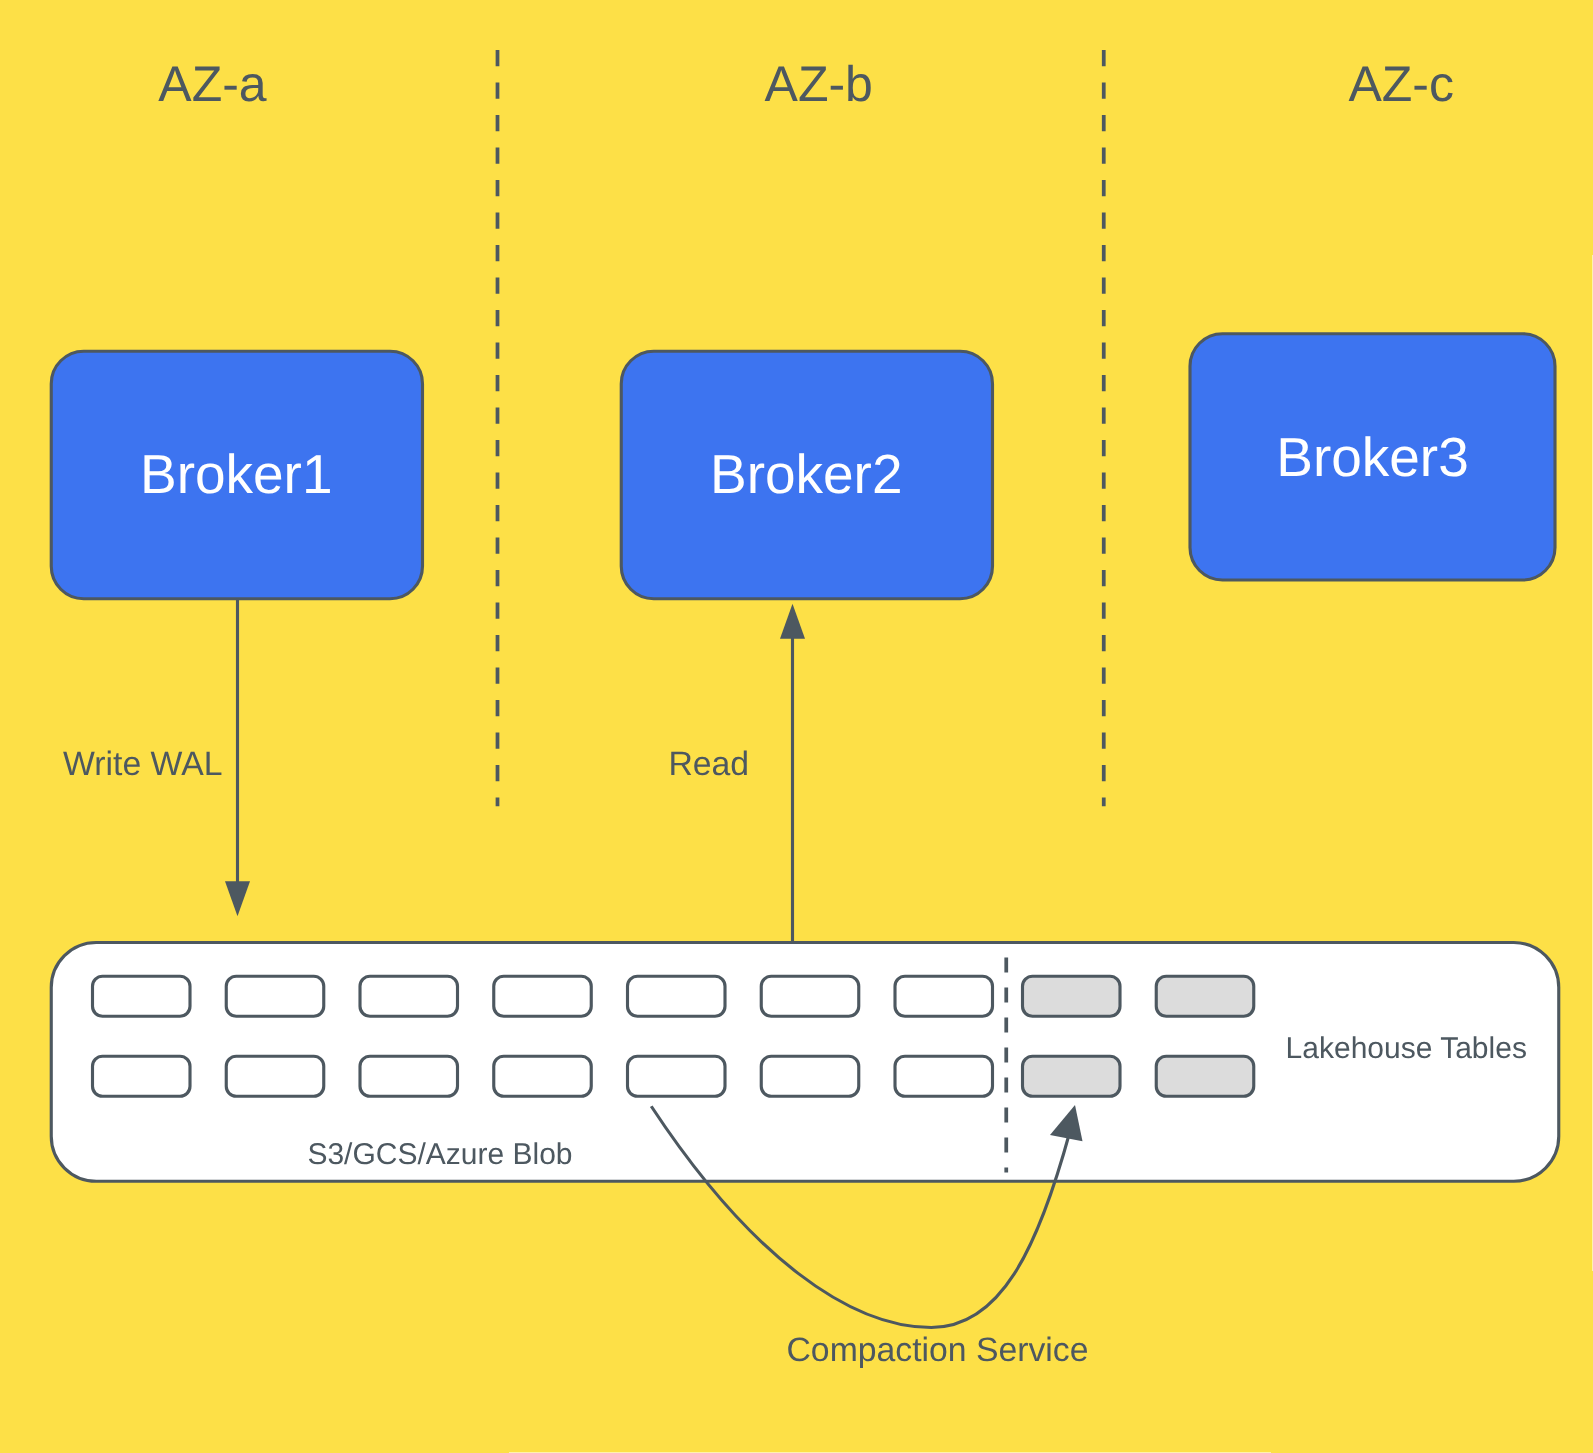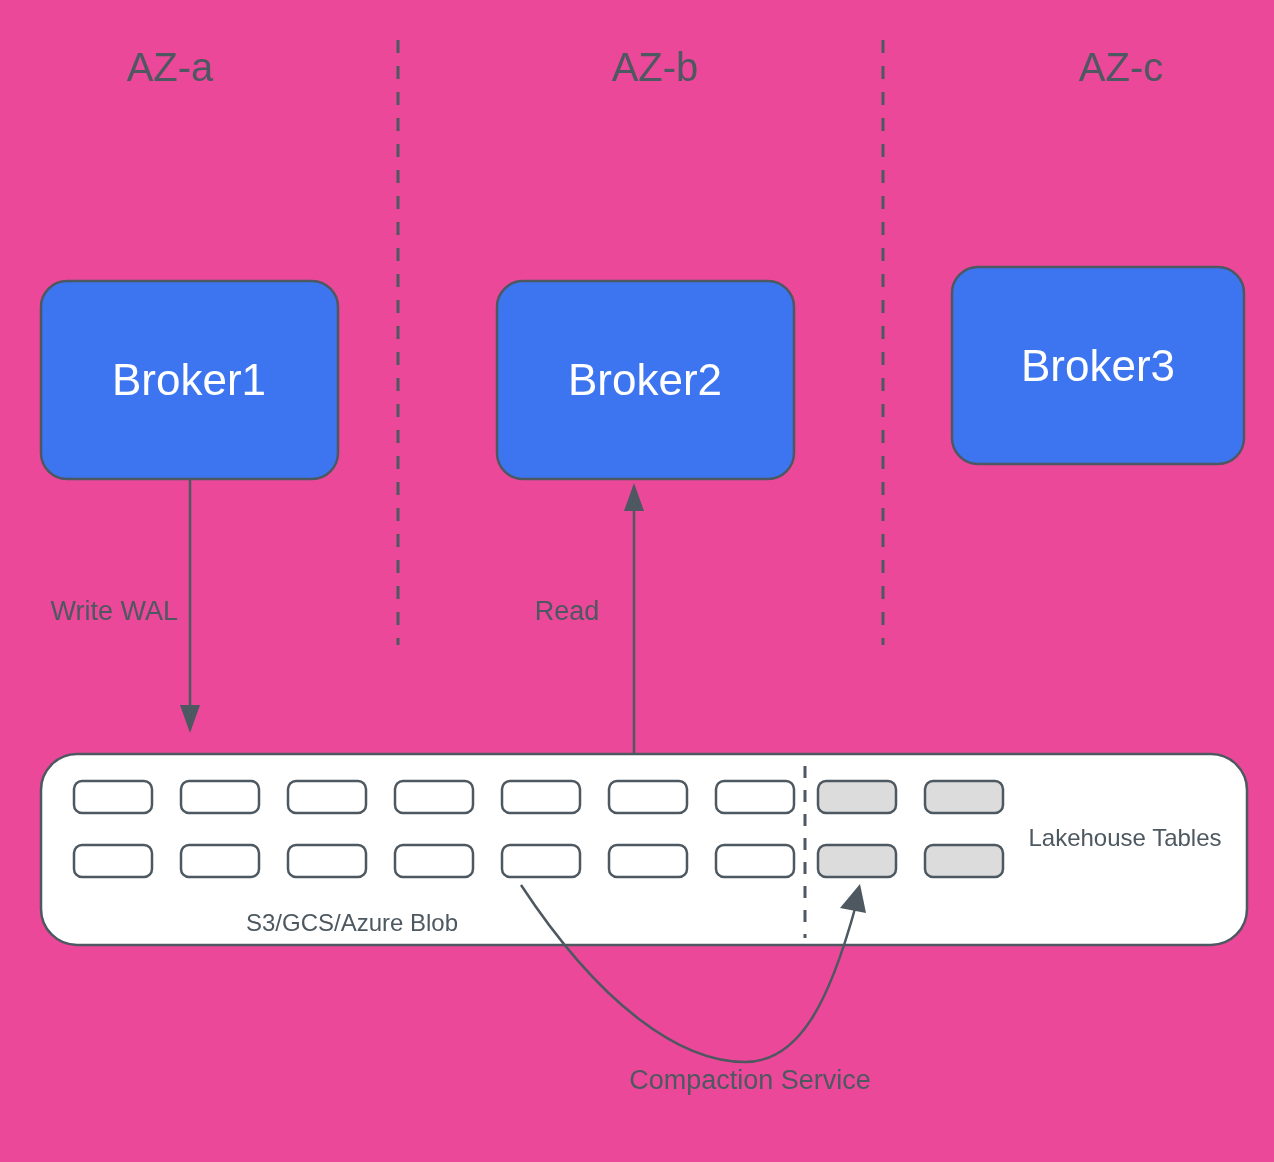--- a/index.html
+++ b/index.html
@@ -8,21 +8,21 @@
     background: #ffffff;
   }
   body {
     font-family: "Liberation Sans", sans-serif;
     -webkit-font-smoothing: antialiased;
   }
   #diagram-root {
     position: relative;
     width: 1274px;
     height: 1162px;
-    background: #ec4899;
+    background: #fde047;
     overflow: hidden;
   }
   #diagram-svg {
     position: absolute;
     top: 0;
     left: 0;
     width: 1274px;
     height: 1162px;
     display: block;
   }

